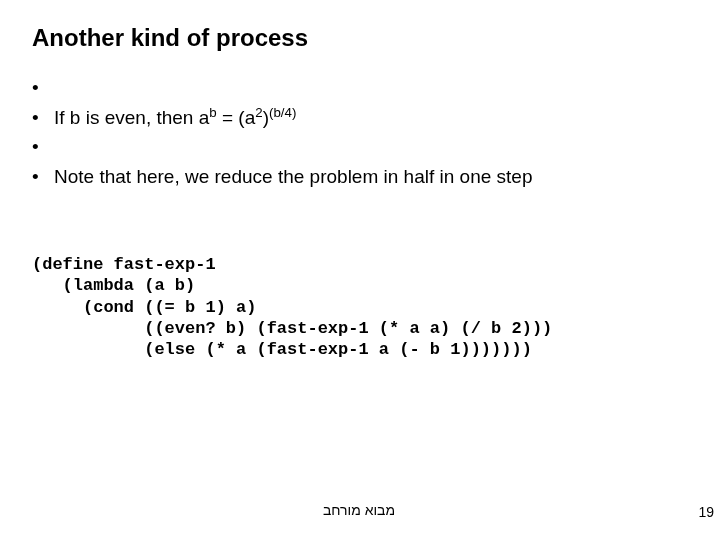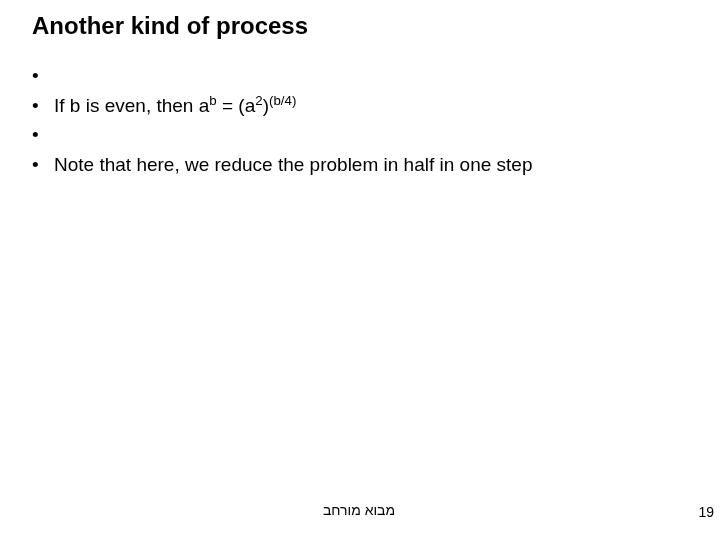--- a/index.html
+++ b/index.html
@@ -8,21 +8,21 @@
     width: 720px;
     height: 540px;
     background: #fff;
     font-family: Arial, Helvetica, sans-serif;
     color: #000;
   }
   .slide {
     box-sizing: border-box;
     width: 720px;
     height: 540px;
-    padding: 12px 32px 16px 32px;
+    padding: 24px 32px 16px 32px;
     position: relative;
   }
   .title {
     font-size: 24px;
     font-weight: bold;
     margin-bottom: 22px;
   }
   .bullets {
     font-size: 19px;
     line-height: 1.45;
@@ -88,17 +88,22 @@
       <span class="dot">•</span>
     </div>
 
     <div class="bullet-row">
       <span class="dot">•</span>
       <span>Note that here, we reduce the problem in half in one step</span>
     </div>
 
   </div>
 
+  <div class="code">(define fast-exp-1
+   (lambda (a b)
+     (cond ((= b 1) a)
+           ((even? b) (fast-exp-1 (* a a) (/ b 2)))
+           (else (* a (fast-exp-1 a (- b 1)))))))</div>
 
   <div class="footer-center">מבוא מורחב</div>
   <div class="footer-right">19</div>
 
 </div>
 
 </body></html>

